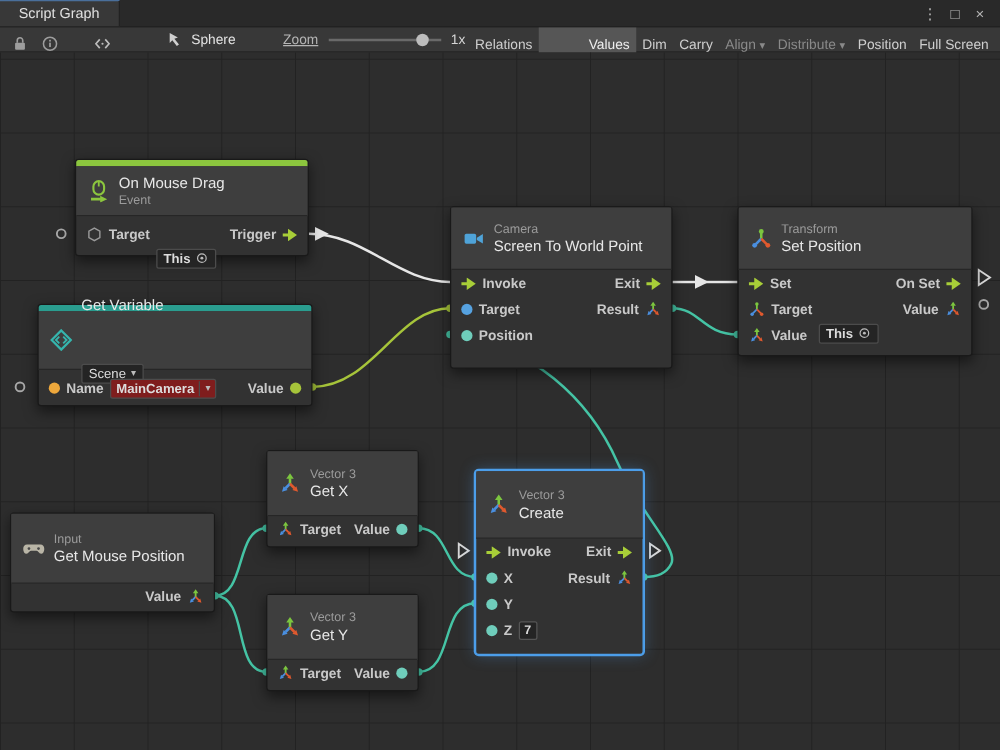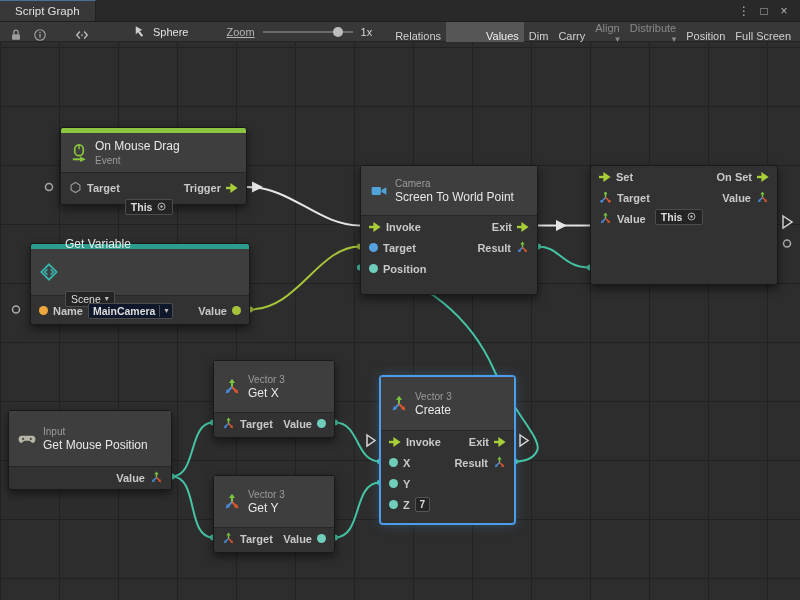--- a/index.html
+++ b/index.html
@@ -14,21 +14,21 @@
   
   .titlebar { position:absolute; top:0; left:0; width:800px; height:22px; background:#292929; display:flex; align-items:stretch; border-bottom:1px solid #1f1f1f;}
   .tab { background:#383838; color:#e0e0e0; font-size:11.5px; display:flex; align-items:center; padding:0 15px; border-right:1px solid #222; border-top:1px solid #4a6f9b;}
   .win-ctrls { margin-left:auto; display:flex; align-items:center; gap:4px; padding-right:8px;}
   .win-ctrls span { width:16px; height:16px; display:flex; align-items:center; justify-content:center; color:#b5b5b5; font-size:12px; cursor:default;}
 
   
   .toolbar { position:absolute; top:22px; left:0; width:800px; height:20px; background:#383838; border-bottom:1px solid #232323; display:flex; align-items:center; font-size:11px; color:#cfcfcf; padding:0 4px;}
   .tbtn { display:flex; align-items:flex-end; padding:0 5px; height:20px; cursor:default; white-space:nowrap;}
   .tbtn.active { background:#565656; color:#eee;padding-left:40px; }
-  .tbtn.disabled { color:#8a8a8a;flex-direction:column; }
+  .tbtn.disabled { color:#8a8a8a; }
   .tbtn .caret { font-size:9px; margin-left:3px; }
   .ticon { width:14px; height:14px; display:inline-block; }
   .ticon svg{width:100%;height:100%;display:block;}
   .owner { display:flex; align-items:center; gap:5px; margin-left:40px; color:#e3e3e3;}
   .zoom-label { margin-left:38px; color:#b5b5b5;text-decoration:underline;}
   .slider { position:relative; width:90px; height:20px; margin-left:8px;}
   .slider .track { position:absolute; top:9px; left:0; width:100%; height:2px; background:#6a6a6a;}
   .slider .handle { position:absolute; top:5px; left:78%; width:10px; height:10px; border-radius:50%; background:#bdbdbd;}
   .zoom-val { margin-left:8px; color:#d5d5d5;}
   .tb-right { margin-left:auto; display:flex; align-items:center;}
@@ -59,21 +59,21 @@
   .nicon { display:inline-block; flex:none;}
   .nicon svg { width:100%; height:100%; display:block;}
   .nicon.m { width:18px; height:18px;}
   .nicon.s { width:13px; height:13px;}
   .nicon.fa { width:12px; height:10px;}
   .nicon.xs { width:11px; height:11px;}
   .dot { width:9px; height:9px; border-radius:50%; flex:none;}
   .dot.f { background:var(--float);} .dot.o { background:var(--objport);}
   .dot.str { background:var(--string);} .dot.olv { background:var(--object-wire);}
   .chip { display:inline-flex; align-items:center; gap:4px; background:#242424; border:1px solid #4c4c4c; border-radius:2px; padding:1px 5px; font-size:10.5px; color:#ddd; white-space:nowrap;margin-top:38px;}
-  .field { display:inline-flex; align-items:center; background:#0f172a; border:1px solid #4c4c4c; border-radius:2px; padding:1px 4px; font-size:10.5px; color:#ddd; gap:4px; white-space:nowrap;}
+  .field { display:inline-flex; align-items:center; background:#7f1d1d; border:1px solid #4c4c4c; border-radius:2px; padding:1px 4px; font-size:10.5px; color:#ddd; gap:4px; white-space:nowrap;}
   .fsep { width:1px; align-self:stretch; background:#4c4c4c;}
   .fcaret { font-size:8px; color:#bbb;}
   .zfield { display:inline-flex; justify-content:center; align-items:center; min-width:15px; height:15px; background:#242424; border:1px solid #555; border-radius:2px; font-size:10px; color:#ddd; padding:0 2px;}
 </style>
 </head>
 <body>
 
 <div id="app">
 
   <div class="titlebar">
@@ -332,20 +332,38 @@
       </div>
       <div class="nrow">
         <div class="pl">
             <span class="dot f"></span>
             <span class="plabel">Position</span>
           </div>
       </div>
     </div>
 
     <div class="node" style="left:590px;top:123px;width:188px;height:120px;">
+      <div class="nhead" style="height:50px;">
+        <span class="nicon m">
+            <svg viewBox="0 0 16 16">
+              <g stroke-width="1.8">
+                <path d="M8 8V3.5" stroke="#7CC63F"></path>
+                <path d="M8 8L4 12" stroke="#4A8FE0"></path>
+                <path d="M8 8l4 4" stroke="#E0592E"></path>
+              </g>
+              <circle cx="8" cy="2.8" r="1.7" fill="#7CC63F"></circle>
+              <circle cx="3.3" cy="12.7" r="1.7" fill="#4A8FE0"></circle>
+              <circle cx="12.7" cy="12.7" r="1.7" fill="#E0592E"></circle>
+            </svg>
+          </span>
+        <div class="ntxt">
+          <div class="nsuper">Transform</div>
+          <div class="ntitle">Set Position</div>
+        </div>
+      </div>
       <div class="nrow">
         <div class="pl">
             <span class="nicon fa">
               <svg viewBox="0 0 12 10">
                 <path d="M0 3.8h5.2v2.4H0z" fill="#A8CE38"></path>
                 <path d="M4.4 0l7.2 5-7.2 5z" fill="#A8CE38"></path>
               </svg>
             </span>
             <span class="plabel">Set</span>
           </div>

